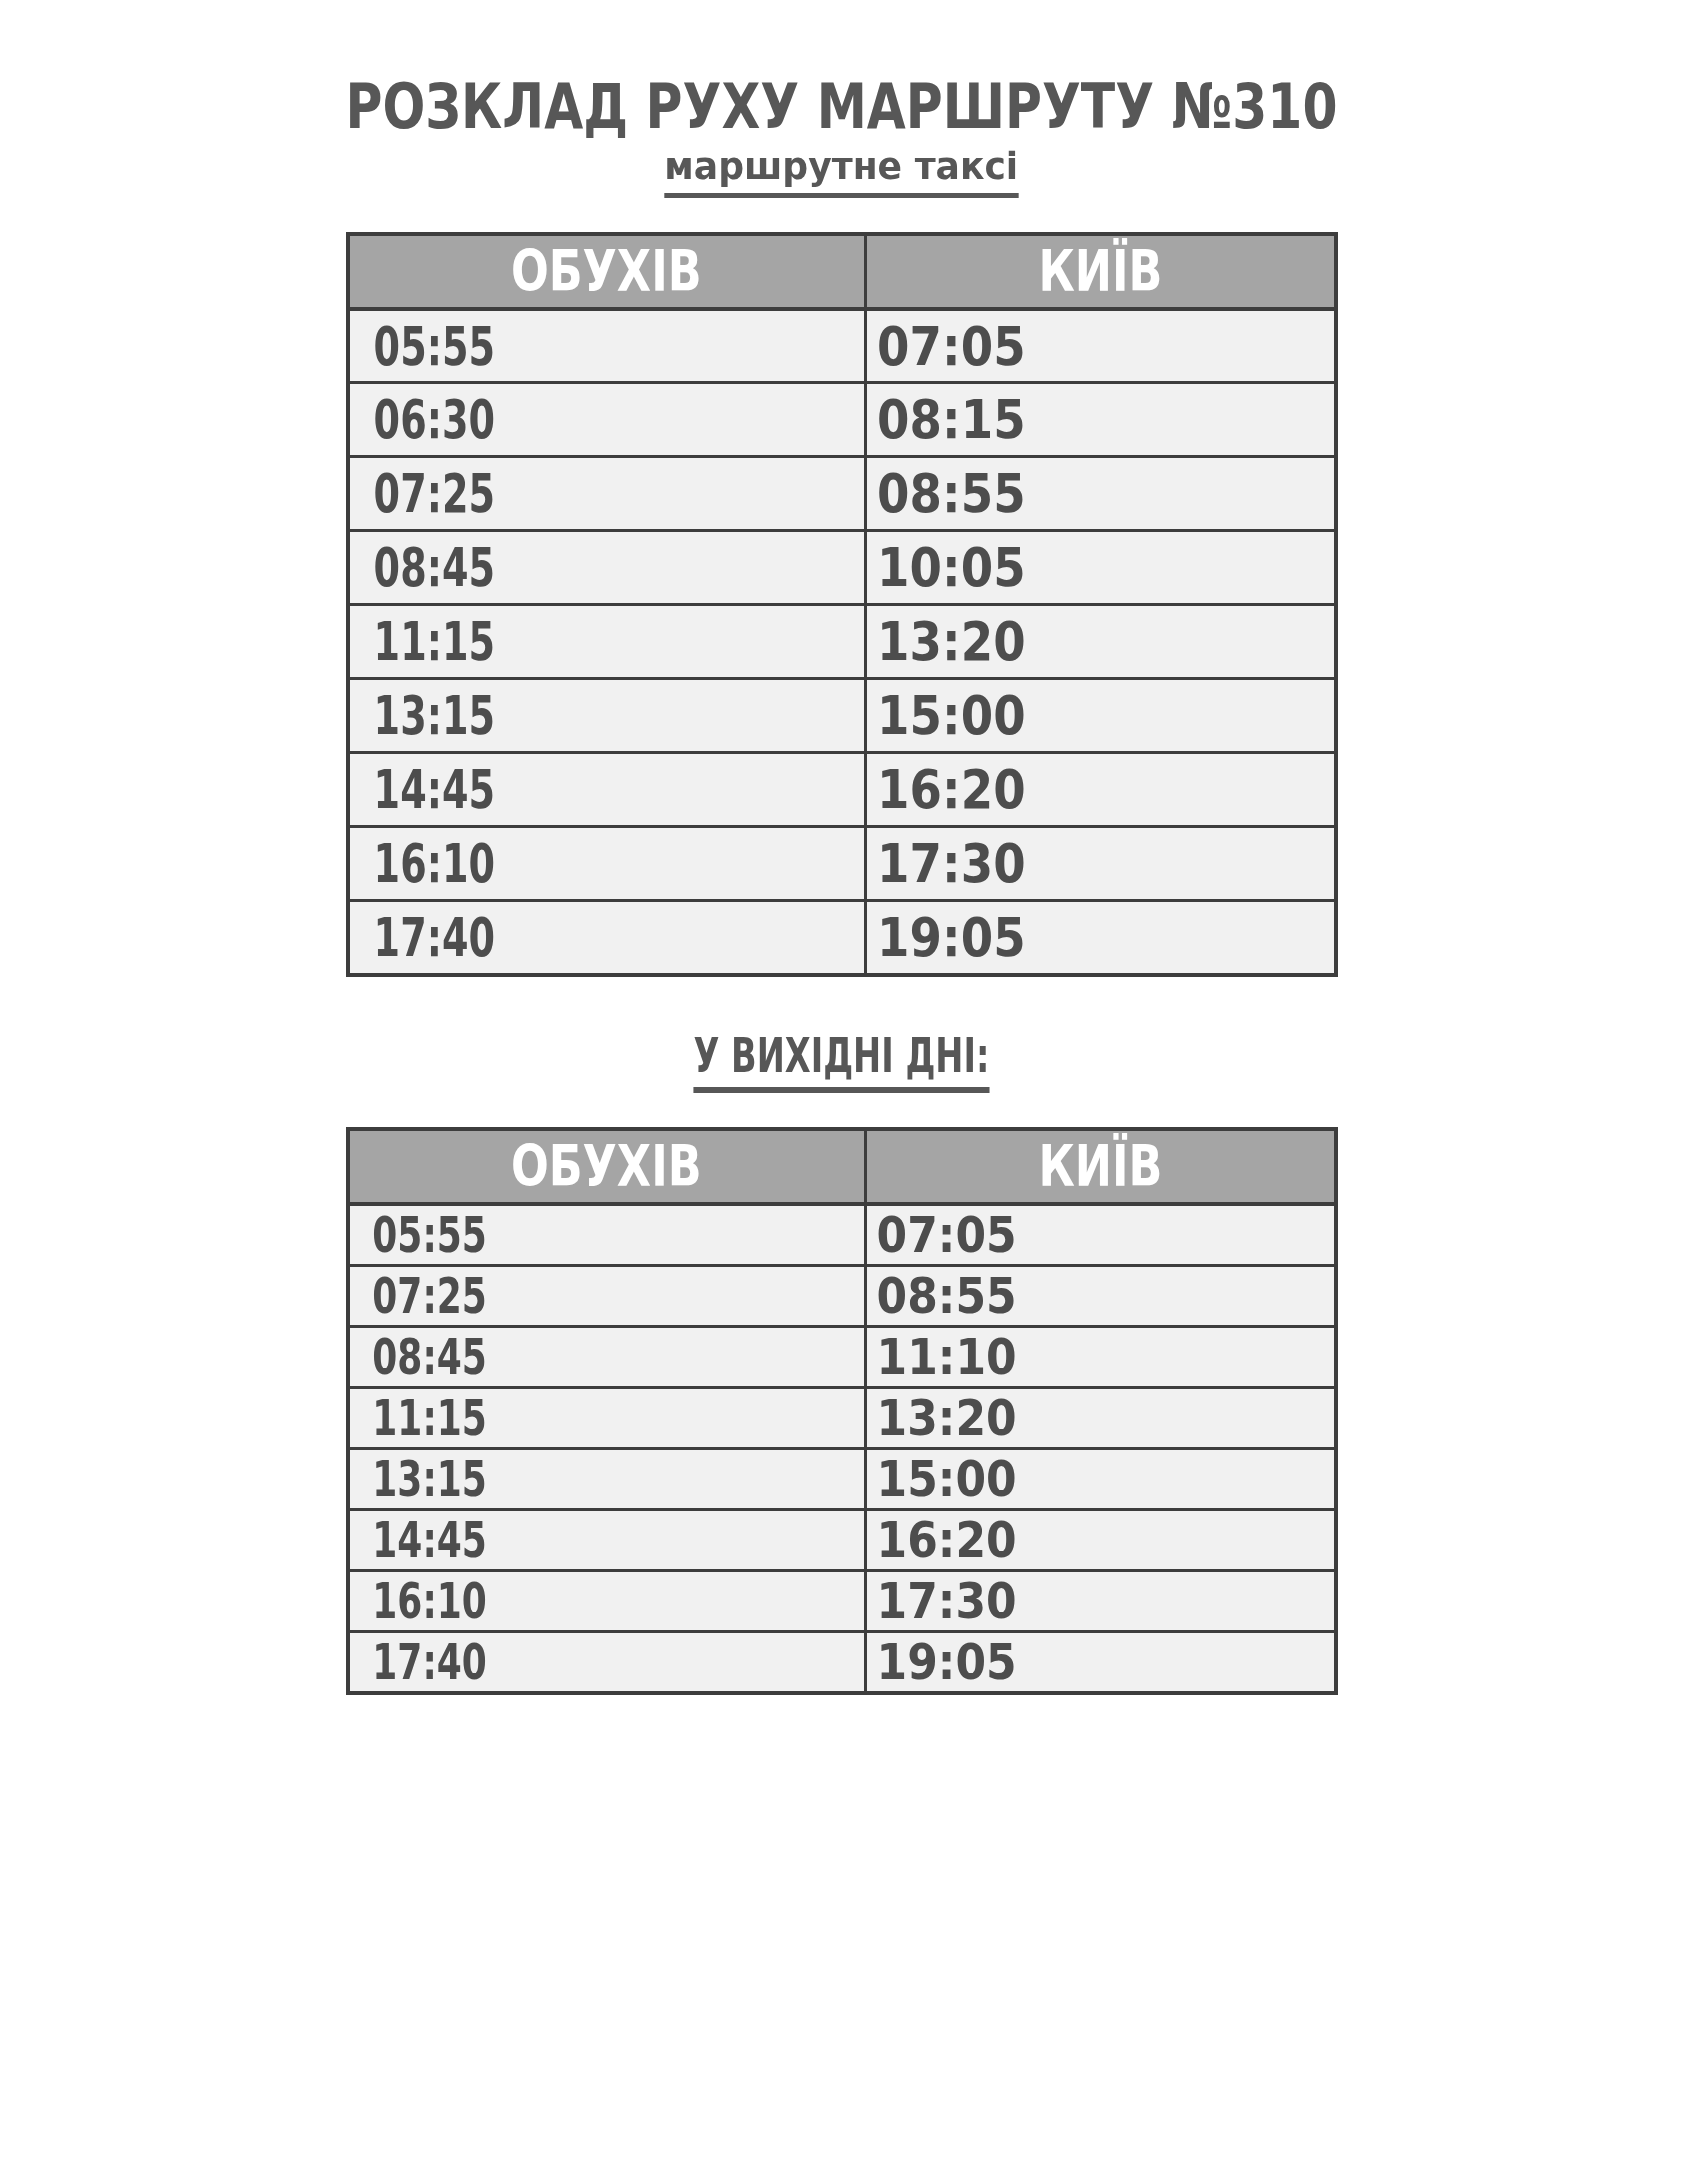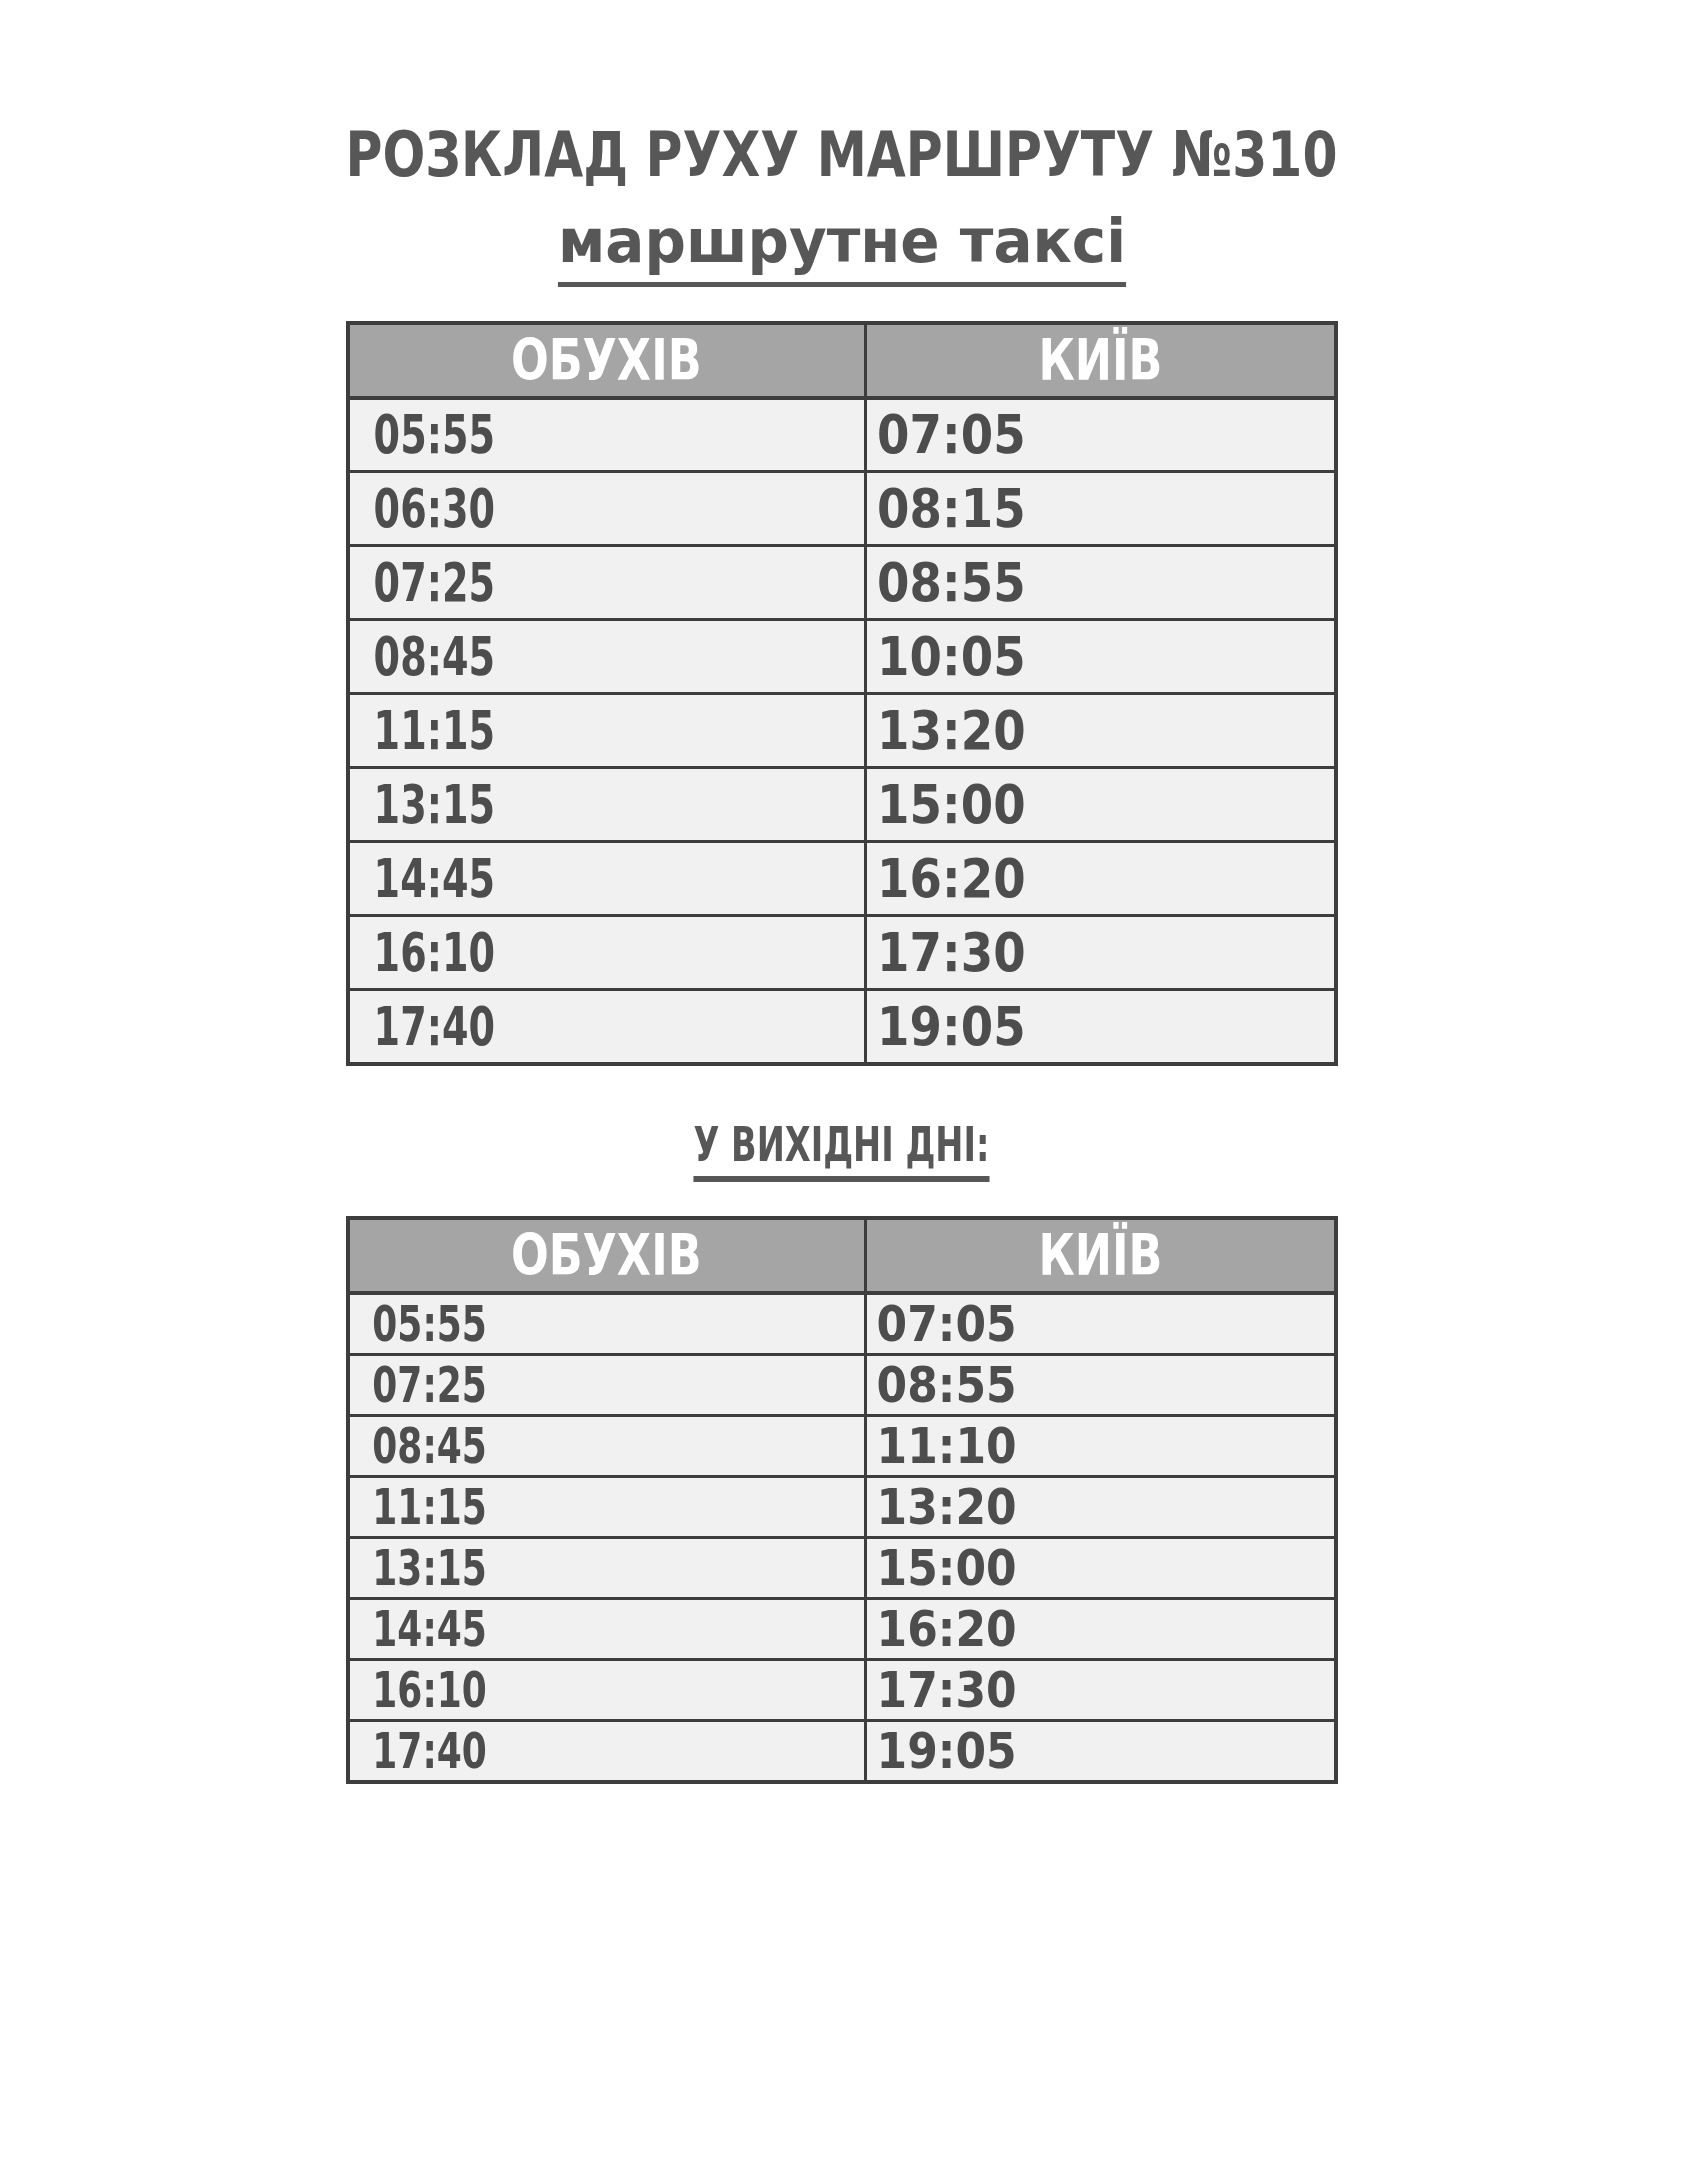--- a/index.html
+++ b/index.html
@@ -11,37 +11,37 @@
     --c-row-bg: #f1f1f1;
   }
   * { box-sizing: border-box; }
   html, body {
     margin: 0; padding: 0;
     width: 1683px; height: 2178px;
     background: #ffffff;
     font-family: "DejaVu Sans", "Liberation Sans", sans-serif;
     overflow: hidden;
   }
-  .page { width: 1683px; height: 2178px; padding-top: 120px; }
+  .page { width: 1683px; height: 2178px; padding-top: 72px; }
 
   .title {
     margin: 0;
     text-align: center;
     font-size: 63px;
     line-height: 1.1;
     font-weight: bold;
     color: var(--c-title);
     transform: scaleX(0.80);
     transform-origin: 50% 50%;
     white-space: nowrap;
   }
   .subtitle {
-    margin-top: 14px;
-    text-align: center;
-    font-size: 61px;
+    margin-top: 2px;
+    text-align: center;
+    font-size: 38px;
     line-height: 1.25;
     font-weight: bold;
     color: var(--c-title);
   }
   .subtitle .underlined {
     display: inline-block;
     transform: scaleX(0.95);
     transform-origin: 50% 50%;
     border-bottom: 5px solid var(--c-title);
     padding-bottom: 2px;

